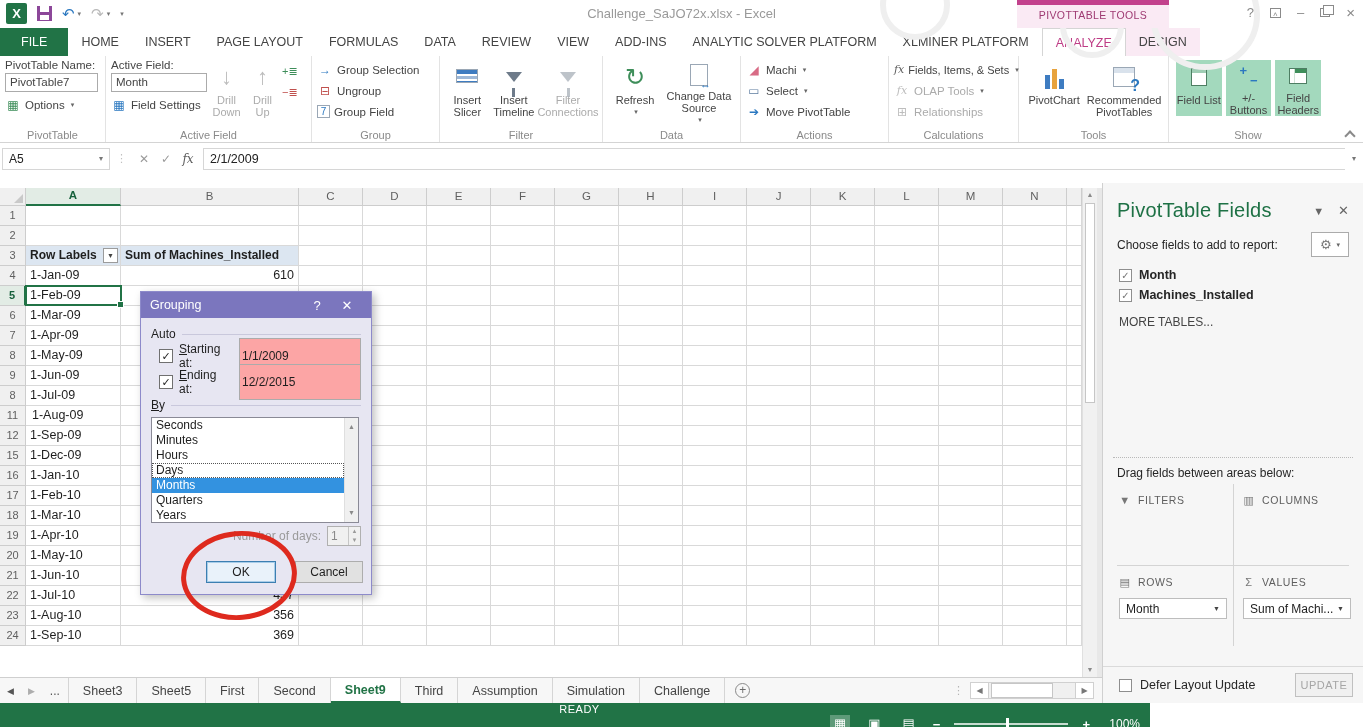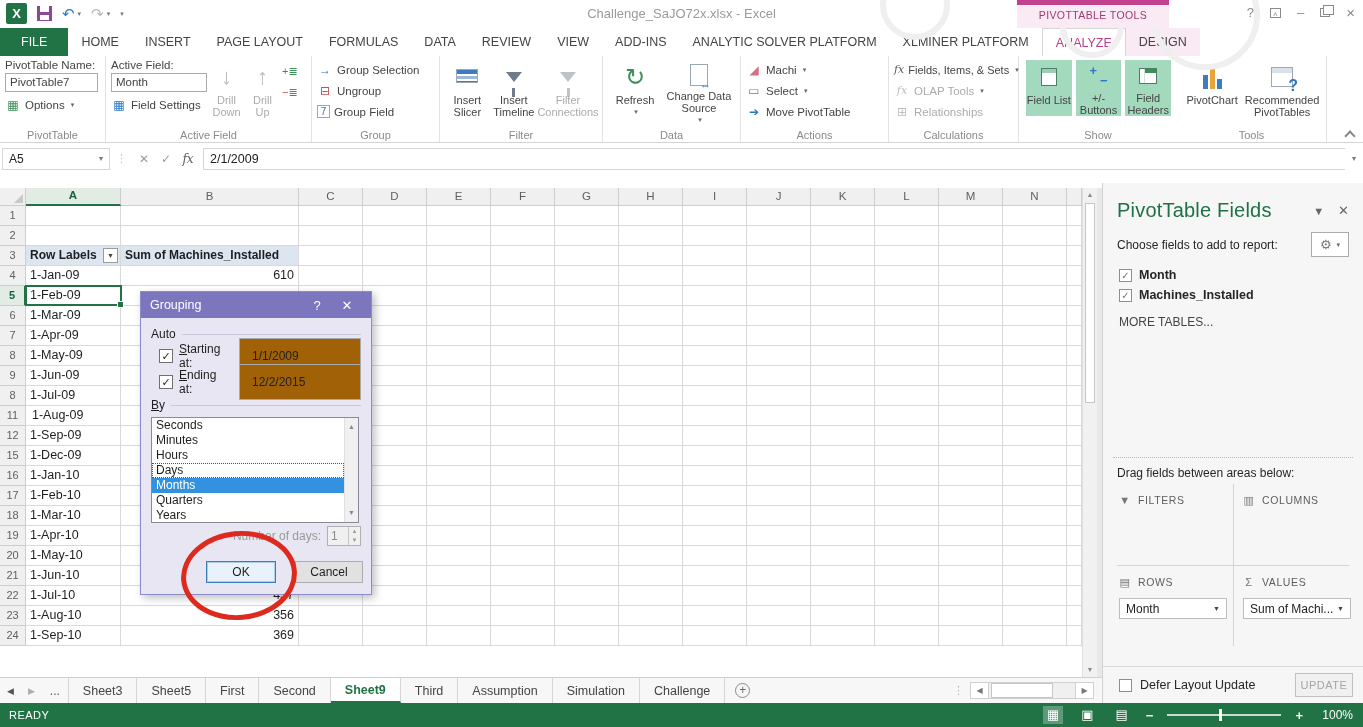--- a/index.html
+++ b/index.html
@@ -118,22 +118,22 @@
     border:1px solid #8D8ACA; box-shadow:3px 3px 8px rgba(0,0,0,.25); z-index:50; font-size:12px; color:#1E1E1E; }
   #dlg-title { height:26px; background:#7B76BE; color:#fff; display:flex; align-items:center; padding:0 9px; font-size:12.5px; }
   #dlg-title .dlg-btn { margin-left:auto; width:30px; text-align:center; font-size:13px; }
   #dlg-title .dlg-btn.close { margin-left:0; }
   .dlg-body { padding:7px 10px 0 10px; }
   .grp-head { display:flex; align-items:center; gap:6px; height:18px; }
   .grp-head .ln { flex:1; border-top:1px solid #C9C8DC; }
   .chk-row { display:flex; align-items:center; height:26px; gap:6px; }
   .cb { width:14px; height:14px; background:#fff; border:1px solid #707070; font-size:11px; line-height:13px; text-align:center; color:#222; flex:none; }
   .chk-row .lbl { width:76px; }
-  .chk-row input.dlg-in { width:122px; height:36px; border:1px solid #ABABAB; font-size:12px; padding:0 12px;
-    font-family:"Liberation Sans",sans-serif; color:#1E1E1E; background:#a16207; }
+  .chk-row input.dlg-in { width:122px; height:36px; border:1px solid #ABABAB; font-size:12px; padding:0 2px;
+    font-family:"Liberation Sans",sans-serif; color:#1E1E1E; background:#fca5a5; }
   #by-list { margin-top:2px; width:208px; height:106px; background:#fff; border:1px solid #8A8A96; position:relative; overflow:hidden; }
   .by-item { height:15px; line-height:15px; padding:0 4px; font-size:12px; color:#1E1E1E; width:calc(100% - 14px); }
   .by-item.selected { background:#3392E0; color:#fff; }
   .by-item.focused { outline:1px dotted #555; outline-offset:-1px; }
   #by-scroll { position:absolute; right:0; top:0; width:14px; height:100%; background:#F0F0F0; border-left:1px solid #DFDFDF; }
   #by-scroll .scr-arrow { height:50%; display:flex; align-items:flex-start; justify-content:center; padding-top:2px; }
   #by-scroll .scr-arrow.dn { align-items:flex-end; padding:0 0 2px 0; }
   #numdays-row { display:flex; align-items:center; justify-content:flex-end; height:26px; gap:6px; color:#9A9A9A; }
   #numdays-box { width:34px; height:20px; background:#F0F0F0; border:1px solid #B0B0B0; display:flex; }
   #numdays-box .val { flex:1; padding:2px 3px; font-size:12px; color:#8A8A8A; }
@@ -187,22 +187,22 @@
   .stab.active { background:#fff; color:#217346; font-weight:bold; border-bottom:2px solid #217346; }
   #add-sheet { display:flex; align-items:center; margin-left:10px; }
   #add-sheet .circ { width:15px; height:15px; border:1px solid #8A8A8A; border-radius:50%; color:#6A6A6A; font-size:12px; line-height:13px; text-align:center; }
   #sb-dots { margin-left:auto; display:flex; align-items:center; color:#B5B5B5; font-size:11px; padding:0 6px; }
   #hscroll { display:flex; align-items:center; gap:0; padding-right:8px; }
   .hs-btn { width:19px; height:17px; background:#fff; border:1px solid #D0D0D0; color:#777; font-size:8px; text-align:center; line-height:16px; }
   #hs-track { width:86px; height:17px; background:#F0F0F0; border-top:1px solid #D0D0D0; border-bottom:1px solid #D0D0D0; position:relative; }
   #hs-thumb { position:absolute; left:2px; top:0; width:62px; height:15px; background:#fff; border:1px solid #C6C6C6; }
 
   
-  #statusbar { position:absolute; left:0; top:703px; width:1363px; height:24px; background:#217346; color:#fff;
-    display:flex; align-items:center; z-index:40; }
+  #statusbar { position:absolute; left:0; top:703px; width:1150px; height:24px; background:#217346; color:#fff;
+    display:flex; align-items:center; z-index:40;flex-direction:column; }
   #ready { font-size:11px; letter-spacing:.5px; padding-left:9px; }
   #sb-right { margin-left:auto; display:flex; align-items:center; gap:14px; padding-right:10px; }
   .view-ic { font-size:13px; line-height:16px; padding:1px 4px; }
   .view-ic.active { background:rgba(255,255,255,.28); }
   #zoom-minus,#zoom-plus { font-size:13px; font-weight:bold; }
   #zoom-slider { width:114px; height:2px; background:rgba(255,255,255,.75); position:relative; }
   #zoom-thumb { position:absolute; left:52px; top:-5px; width:3px; height:12px; background:#fff; }
   #zoom-pct { font-size:12px; min-width:36px; text-align:right; }
 </style>
 </head>
@@ -377,60 +377,60 @@
       <span>OLAP Tools</span>
       <span class="dd">▾</span>
     </div>
     <div class="rrow dis">
       <span class="gicon" style="color:#BDBDBD;">⊞</span>
       <span>Relationships</span>
     </div>
     <div class="caption">Calculations</div>
   </div>
 
-  <div class="rgroup" style="width:158px; display:flex; justify-content:center; border-right:none;">
-    <div class="bigbtn show-toggle">
-      <span class="bicon">
-          <span class="fl-ic"></span>
-        </span>
-      <span>Field List</span>
-    </div>
-    <div class="bigbtn show-toggle">
-      <span class="bicon">
-          <span class="pm-ic"></span>
-        </span>
-      <span>+/- Buttons</span>
-    </div>
-    <div class="bigbtn show-toggle">
-      <span class="bicon">
-          <span class="fh-ic"></span>
-        </span>
-      <span>Field Headers</span>
-    </div>
-    <div class="caption">Show</div>
-  </div>
-
   <div class="rgroup" style="width:150px; display:flex; justify-content:center;">
     <div class="bigbtn" style="width:62px;">
       <span class="bicon">
           <span class="pchart-ic">
             <i class="b1"></i>
             <i class="b2"></i>
             <i class="b3"></i>
           </span>
         </span>
       <span>PivotChart</span>
     </div>
     <div class="bigbtn" style="width:82px;">
       <span class="bicon">
           <span class="rec-ic"></span>
         </span>
       <span>Recommended PivotTables</span>
     </div>
     <div class="caption">Tools</div>
+  </div>
+
+  <div class="rgroup" style="width:158px; display:flex; justify-content:center; border-right:none;">
+    <div class="bigbtn show-toggle">
+      <span class="bicon">
+          <span class="fl-ic"></span>
+        </span>
+      <span>Field List</span>
+    </div>
+    <div class="bigbtn show-toggle">
+      <span class="bicon">
+          <span class="pm-ic"></span>
+        </span>
+      <span>+/- Buttons</span>
+    </div>
+    <div class="bigbtn show-toggle">
+      <span class="bicon">
+          <span class="fh-ic"></span>
+        </span>
+      <span>Field Headers</span>
+    </div>
+    <div class="caption">Show</div>
   </div>
 
   <span id="ribbon-collapse"></span>
 </div>
 
 <div id="formulabar">
   <div id="namebox">
     <span>A5</span>
     <span class="nb-arrow">▾</span>
   </div>

